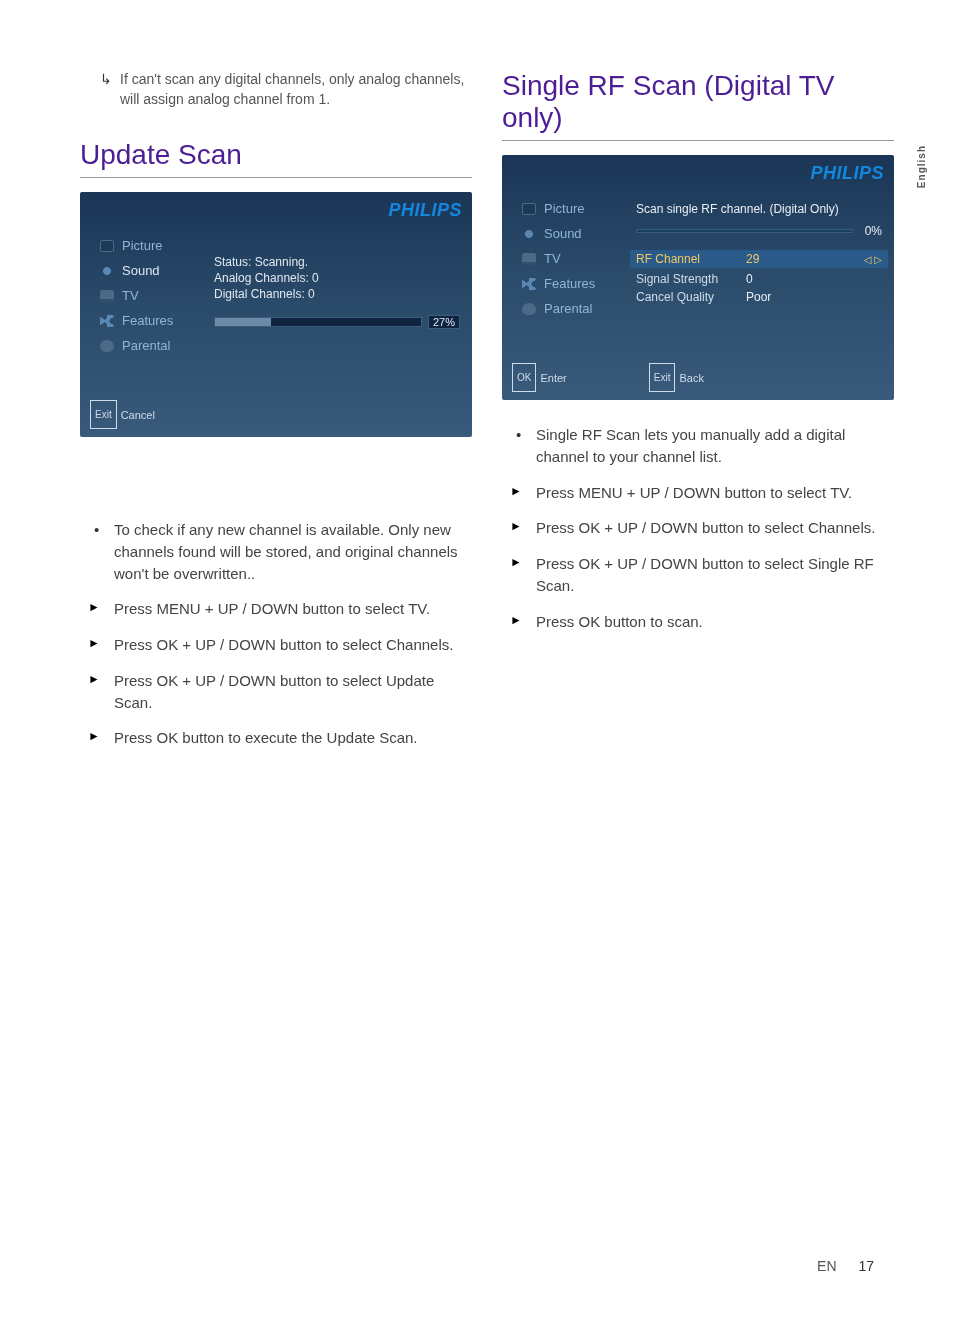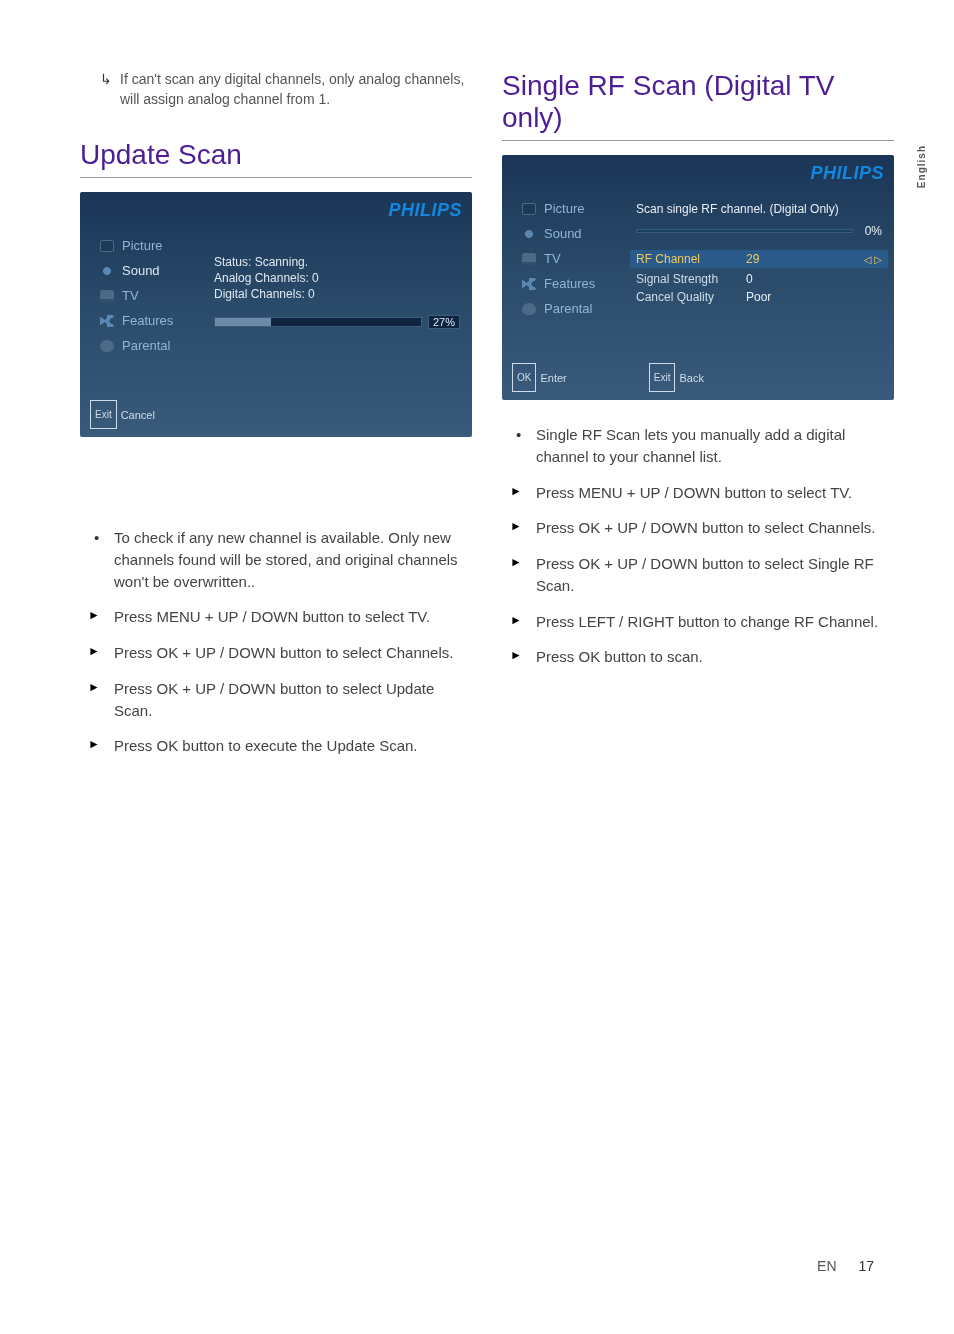--- a/index.html
+++ b/index.html
@@ -154,21 +154,21 @@
       display:flex;
       align-items:center;
       justify-content:space-between;
     }
     .rf-row.highlight .rf-label { color:#f0ca60;}
     .rf-row.highlight .rf-val { color:#f0ca60; flex:1;}
     .rf-arrows { color:#f0ca60; font-size:10px;}
     ul.body-list {
       list-style: none;
       padding: 0;
-      margin-top: 10px;
+      margin-top: 2px;
     }
     ul.body-list > li {
       position: relative;
       padding-left: 34px;
       font-size: 15px;
       line-height: 1.45;
       color: #444;
       margin-bottom: 14px;
     }
     ul.body-list > li.bullet::before {
@@ -337,21 +337,20 @@
           <span>Back</span>
         </div>
       </div>
     </div>
 
     <ul class="body-list" id="right-list" style="margin-top:24px;">
         <li class="bullet">Single RF Scan lets you manually add a digital channel to your channel list.</li>
         <li class="tri">Press MENU + UP / DOWN button to select TV.</li>
         <li class="tri">Press OK + UP / DOWN button to select Channels.</li>
         <li class="tri">Press OK + UP / DOWN button to select Single RF Scan.</li>
-        <li class="tri">Press LEFT / RIGHT button to change RF Channel.</li>
         <li class="tri">Press OK button to scan.</li>
       </ul>
   </div>
 </div>
 
 <div class="footer">
   <span class="lang">EN</span>
   <span>17</span>
 </div>
 

